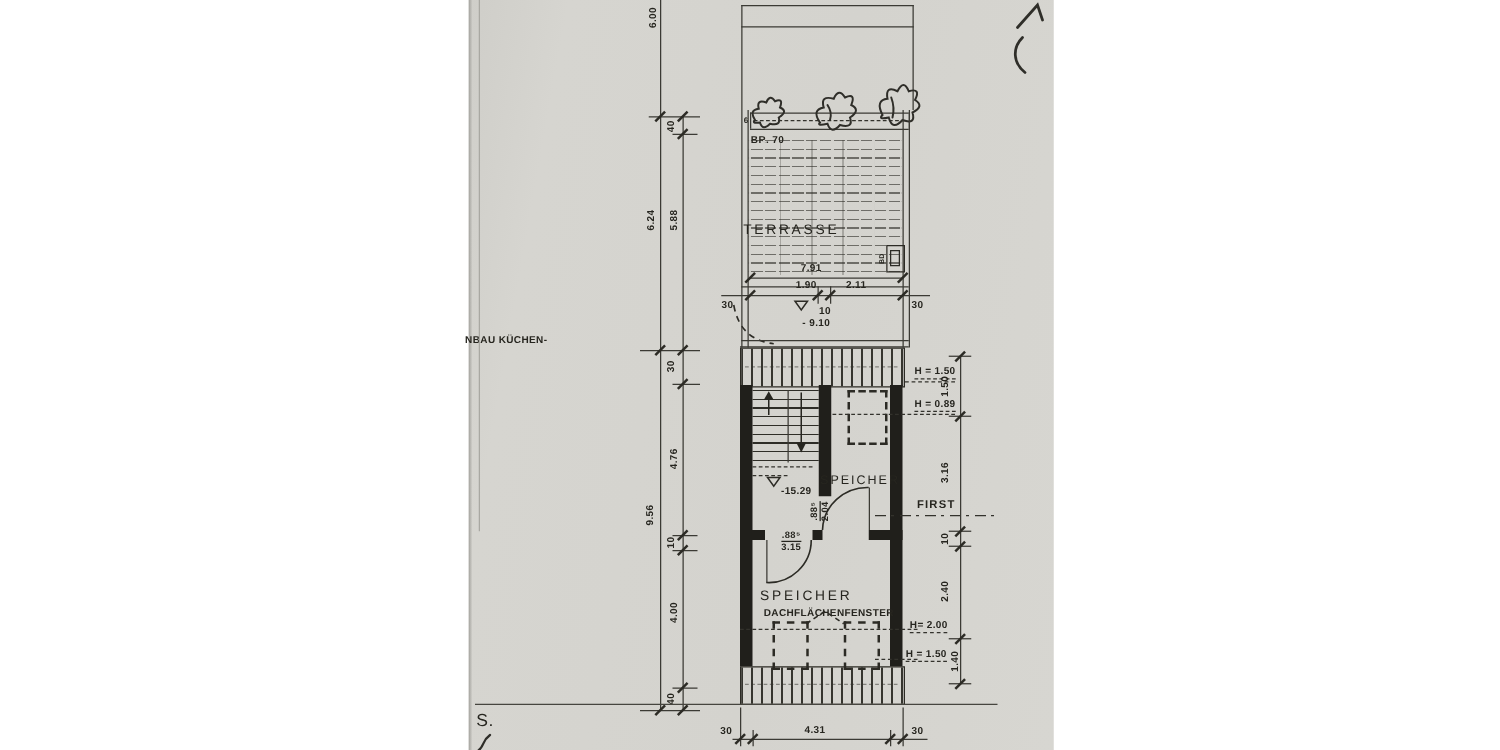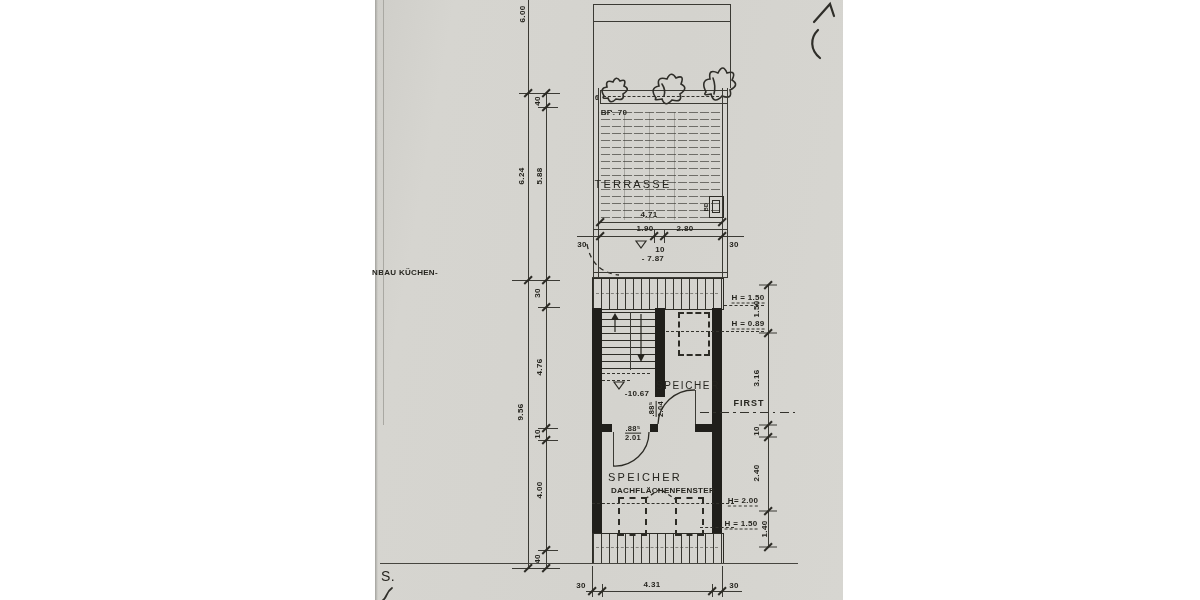--- a/index.html
+++ b/index.html
@@ -121,40 +121,40 @@
     <span class="lbl room" style="left:633px;top:184px;">TERRASSE</span>
     <div class="bdbox" style="left:709px;top:196px;width:13px;height:20px;"></div>
     <div class="bdbox-in" style="left:712px;top:200px;width:6px;height:11px;"></div>
     <span class="lbl rot" style="left:706px;top:207px;font-size:5.5px;">BD</span>
   </div>
 
   <div>
     <div class="hl" style="left:600px;top:222px;width:122px;"></div>
     <i class="tk" style="left:600px;top:222px;"></i>
       <i class="tk" style="left:722px;top:222px;"></i>
-    <span class="lbl" style="left:649px;top:214px;">4.71</span>
+    <span class="lbl" style="left:649px;top:214px;">7.91</span>
     <div class="hl" style="left:593px;top:229px;width:134px;"></div>
     <div class="hl" style="left:577px;top:236px;width:167px;"></div>
     <div class="vl" style="left:654px;top:229px;height:14px;"></div>
     <div class="vl" style="left:664px;top:229px;height:14px;"></div>
     <i class="tk" style="left:600px;top:236px;"></i>
       <i class="tk" style="left:722px;top:236px;"></i>
     <i class="tk" style="left:654px;top:236px;"></i>
       <i class="tk" style="left:664px;top:236px;"></i>
     <span class="lbl" style="left:645px;top:228px;">1.90</span>
-    <span class="lbl" style="left:685px;top:228px;">2.80</span>
+    <span class="lbl" style="left:685px;top:228px;">2.11</span>
     <span class="lbl" style="left:582px;top:244px;">30</span>
     <span class="lbl" style="left:660px;top:249px;">10</span>
     <span class="lbl" style="left:734px;top:244px;">30</span>
   </div>
 
   <svg style="left:635px;top:240px;" width="12" height="9">
     <path d="M1,1 L11,1 L6,8 Z" fill="none" stroke="#2c2b25" stroke-width="1.2"></path>
   </svg>
-  <span class="lbl" style="left:653px;top:258px;">- 7.87</span>
+  <span class="lbl" style="left:653px;top:258px;">- 9.10</span>
   <svg style="left:584px;top:242px;" width="38" height="36">
     <path d="M3,2 Q8,30 35,33" fill="none" stroke="#2c2b25" stroke-width="1.3" stroke-dasharray="5 4"></path>
   </svg>
   <div class="hl" style="left:593px;top:272px;width:134px;"></div>
   <div class="hl" style="left:592px;top:277px;width:135px;"></div>
 
   <div class="band" style="left:592px;top:278px;width:130px;height:30px;"></div>
   <div class="dash-h" style="left:596px;top:293px;width:122px;opacity:.5;"></div>
   <div class="band" style="left:592px;top:533px;width:130px;height:29px;"></div>
   <div class="dash-h" style="left:596px;top:547px;width:122px;opacity:.5;"></div>
@@ -174,21 +174,21 @@
     <path d="M9,10 L13,3 L17,10 Z" fill="#26251f"></path>
     <path d="M13,10 L13,22" stroke="#26251f" stroke-width="1.2"></path>
     <path d="M39,4 L39,44" stroke="#26251f" stroke-width="1.2"></path>
     <path d="M35,44 L43,44 L39,52 Z" fill="#26251f"></path>
   </svg>
   <div class="dash-h" style="left:602px;top:373px;width:48px;"></div>
   <div class="dash-h" style="left:602px;top:380px;width:28px;"></div>
   <svg style="left:613px;top:381px;" width="12" height="9">
     <path d="M1,1 L11,1 L6,8 Z" fill="none" stroke="#2c2b25" stroke-width="1.2"></path>
   </svg>
-  <span class="lbl" style="left:637px;top:393px;">-10.67</span>
+  <span class="lbl" style="left:637px;top:393px;">-15.29</span>
 
   <span class="lbl room room-s" style="left:688px;top:385px;">SPEICHER</span>
   <div class="dbox" style="left:678px;top:312px;width:28px;height:40px;"></div>
   <div class="dash-h" style="left:666px;top:331px;width:98px;"></div>
   <div class="dash-h" style="left:724px;top:305px;width:40px;"></div>
 
   <div class="vl" style="left:695px;top:390px;height:34px;"></div>
   <svg style="left:656px;top:388px;" width="41" height="38">
     <path d="M39,2 A36,35 0 0 0 2,36" fill="none" stroke="#2c2b25" stroke-width="1.3"></path>
   </svg>
@@ -196,21 +196,21 @@
     <span>.88⁵</span>
       <span>2.04</span>
   </div>
 
   <div class="vl" style="left:613px;top:432px;height:34px;"></div>
   <svg style="left:611px;top:430px;" width="40" height="38">
     <path d="M2,36 A34,34 0 0 0 38,2" fill="none" stroke="#2c2b25" stroke-width="1.3"></path>
   </svg>
   <div class="frac lbl" style="left:633px;top:433px;transform:translate(-50%,-50%);">
     <span>.88⁵</span>
-      <span>2.01</span>
+      <span>3.15</span>
   </div>
 
   <div class="dashdot" style="left:700px;top:412px;width:96px;"></div>
   <span class="lbl" style="left:749px;top:403px;font-size:9px;letter-spacing:1px;">FIRST</span>
 
   <span class="lbl room" style="left:645px;top:477px;">SPEICHER</span>
   <span class="lbl" style="left:663px;top:490px;font-size:8px;">DACHFLÄCHENFENSTER</span>
   <div class="dbox" style="left:618px;top:497px;width:25px;height:35px;"></div>
   <div class="dbox" style="left:675px;top:497px;width:25px;height:35px;"></div>
   <svg style="left:643px;top:486px;" width="34" height="15">

